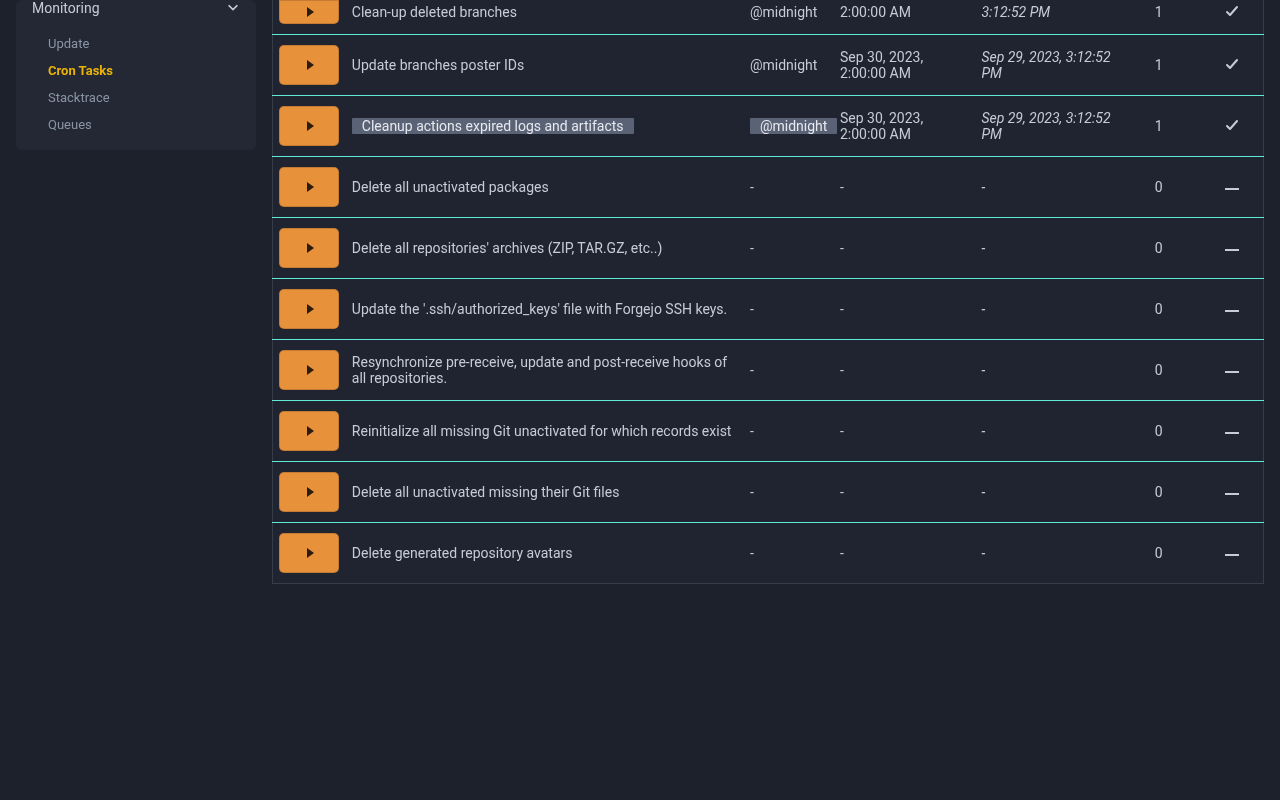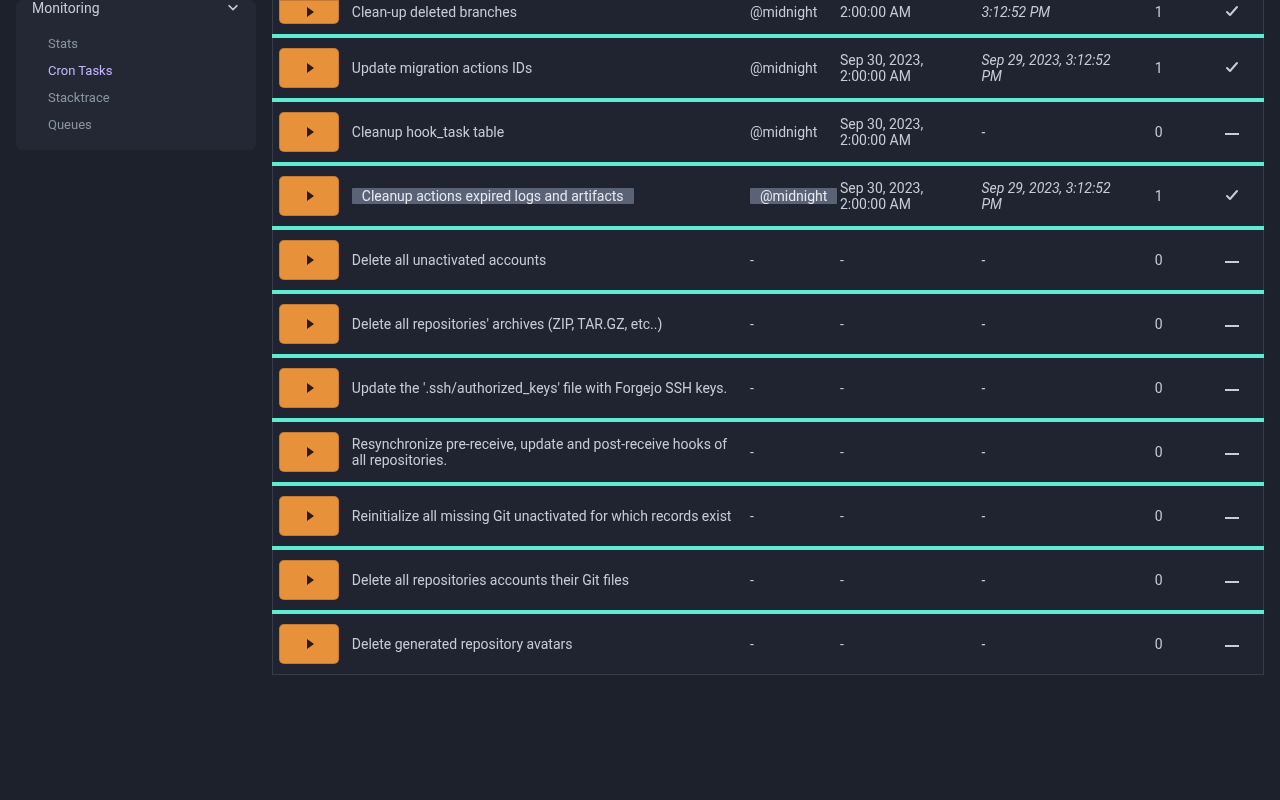--- a/index.html
+++ b/index.html
@@ -34,35 +34,35 @@
     }
     .chevron { width: 14px; height: 14px; display: inline-flex; }
     .sidebar-items { padding: 4px 0; }
     .sidebar-item {
       display: block;
       padding: 6px 16px 6px 32px;
       color: #8a94a3;
       font-size: 13px;
       cursor: pointer;
     }
-    .sidebar-item.active { color: #c4b5fd; font-weight: 400; }
+    .sidebar-item.active { color: #eab308; font-weight: 700; }
     .main {
       flex: 1;
       padding: 0 16px 0 0;
       overflow: hidden;
     }
     .table {
       width: 100%;
       border-collapse: collapse;
       background: #1f2430;
       border: 1px solid #363c48;
       border-top: none;
       table-layout: fixed;
     }
-    .table tr { border-bottom: 4px solid #5eead4; }
+    .table tr { border-bottom: 1px solid #5eead4; }
     .table tr:last-child { border-bottom: none; }
     .table td {
       padding: 10px 6px;
       vertical-align: middle;
       color: #c5ccd6;
       font-size: 14px;
     }
     .col-run  { width: 70px; text-align: center; padding-left: 12px; }
     .col-name { width: 380px; }
     .col-sched{ width: 86px; }
@@ -103,21 +103,21 @@
     <div class="sidebar-group">
       <div class="sidebar-header">
         <span>Monitoring</span>
         <span class="chevron">
           <svg viewBox="0 0 16 16" fill="none" stroke="#c5ccd6" stroke-width="2">
               <path d="M3 6l5 5 5-5"></path>
             </svg>
         </span>
       </div>
       <div class="sidebar-items" id="sidebar-items">
-          <a class="sidebar-item"><span>Stats</span></a>
+          <a class="sidebar-item"><span>Update</span></a>
           <a class="sidebar-item active"><span>Cron Tasks</span></a>
           <a class="sidebar-item"><span>Stacktrace</span></a>
           <a class="sidebar-item"><span>Queues</span></a>
         </div>
     </div>
   </aside>
 
   <main class="main">
     <table class="table">
       <tbody id="cron-body">
@@ -133,42 +133,29 @@
             <td class="col-stat"><span class="check-icon">
                 <svg viewBox="0 0 16 16" fill="none" stroke="#c5ccd6" stroke-width="2" stroke-linecap="round" stroke-linejoin="round">
                   <path d="M13 4L6 12 3 9"></path>
                 </svg>
               </span></td>
           </tr>
           <tr>
             <td class="col-run"><div class="run-btn">
                 <span class="play-icon"></span>
               </div></td>
-            <td class="col-name"><span>Update migration actions IDs</span></td>
+            <td class="col-name"><span>Update branches poster IDs</span></td>
             <td class="col-sched"><span>@midnight</span></td>
             <td class="col-next">Sep 30, 2023, 2:00:00 AM</td>
             <td class="col-prev">Sep 29, 2023, 3:12:52 PM</td>
             <td class="col-exec">1</td>
             <td class="col-stat"><span class="check-icon">
                 <svg viewBox="0 0 16 16" fill="none" stroke="#c5ccd6" stroke-width="2" stroke-linecap="round" stroke-linejoin="round">
                   <path d="M13 4L6 12 3 9"></path>
                 </svg>
-              </span></td>
-          </tr>
-          <tr>
-            <td class="col-run"><div class="run-btn">
-                <span class="play-icon"></span>
-              </div></td>
-            <td class="col-name"><span>Cleanup hook_task table</span></td>
-            <td class="col-sched"><span>@midnight</span></td>
-            <td class="col-next">Sep 30, 2023, 2:00:00 AM</td>
-            <td class="col-prev">-</td>
-            <td class="col-exec">0</td>
-            <td class="col-stat"><span class="dash-icon">
-                <span class="dash"></span>
               </span></td>
           </tr>
           <tr>
             <td class="col-run"><div class="run-btn">
                 <span class="play-icon"></span>
               </div></td>
             <td class="col-name"><span class="hl">Cleanup actions expired logs and artifacts</span></td>
             <td class="col-sched"><span class="hl">@midnight</span></td>
             <td class="col-next">Sep 30, 2023, 2:00:00 AM</td>
             <td class="col-prev">Sep 29, 2023, 3:12:52 PM</td>
@@ -176,21 +163,21 @@
             <td class="col-stat"><span class="check-icon">
                 <svg viewBox="0 0 16 16" fill="none" stroke="#c5ccd6" stroke-width="2" stroke-linecap="round" stroke-linejoin="round">
                   <path d="M13 4L6 12 3 9"></path>
                 </svg>
               </span></td>
           </tr>
           <tr>
             <td class="col-run"><div class="run-btn">
                 <span class="play-icon"></span>
               </div></td>
-            <td class="col-name"><span>Delete all unactivated accounts</span></td>
+            <td class="col-name"><span>Delete all unactivated packages</span></td>
             <td class="col-sched"><span>-</span></td>
             <td class="col-next">-</td>
             <td class="col-prev">-</td>
             <td class="col-exec">0</td>
             <td class="col-stat"><span class="dash-icon">
                 <span class="dash"></span>
               </span></td>
           </tr>
           <tr>
             <td class="col-run"><div class="run-btn">
@@ -241,21 +228,21 @@
             <td class="col-prev">-</td>
             <td class="col-exec">0</td>
             <td class="col-stat"><span class="dash-icon">
                 <span class="dash"></span>
               </span></td>
           </tr>
           <tr>
             <td class="col-run"><div class="run-btn">
                 <span class="play-icon"></span>
               </div></td>
-            <td class="col-name"><span>Delete all repositories accounts their Git files</span></td>
+            <td class="col-name"><span>Delete all unactivated missing their Git files</span></td>
             <td class="col-sched"><span>-</span></td>
             <td class="col-next">-</td>
             <td class="col-prev">-</td>
             <td class="col-exec">0</td>
             <td class="col-stat"><span class="dash-icon">
                 <span class="dash"></span>
               </span></td>
           </tr>
           <tr>
             <td class="col-run"><div class="run-btn">

